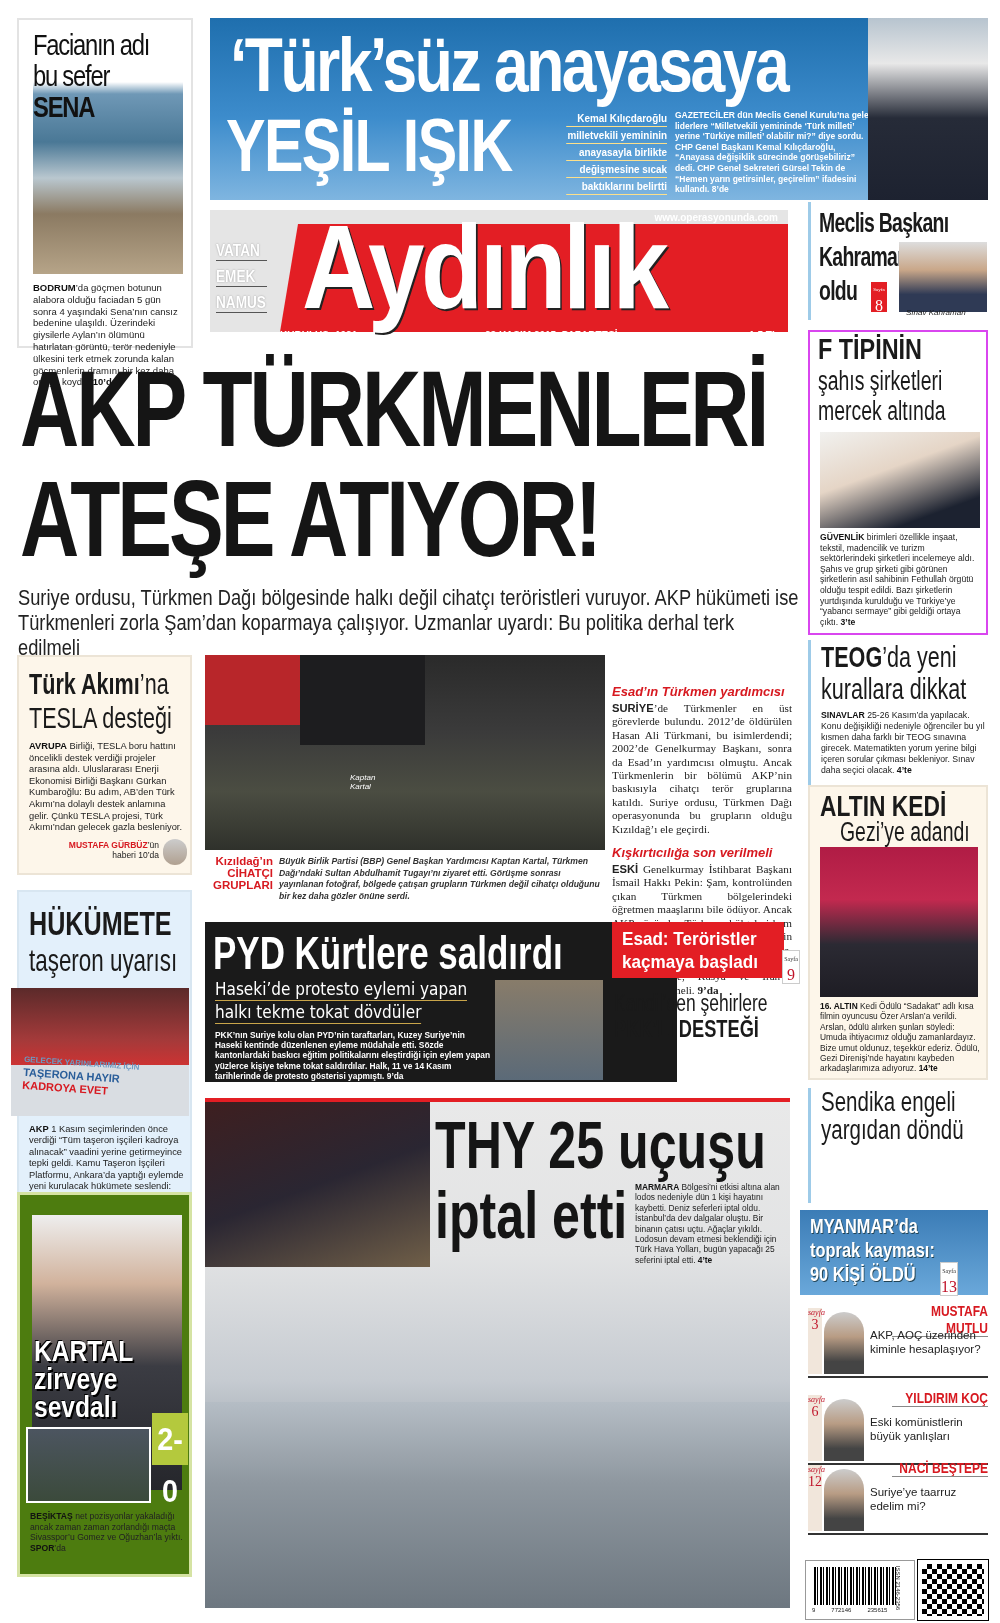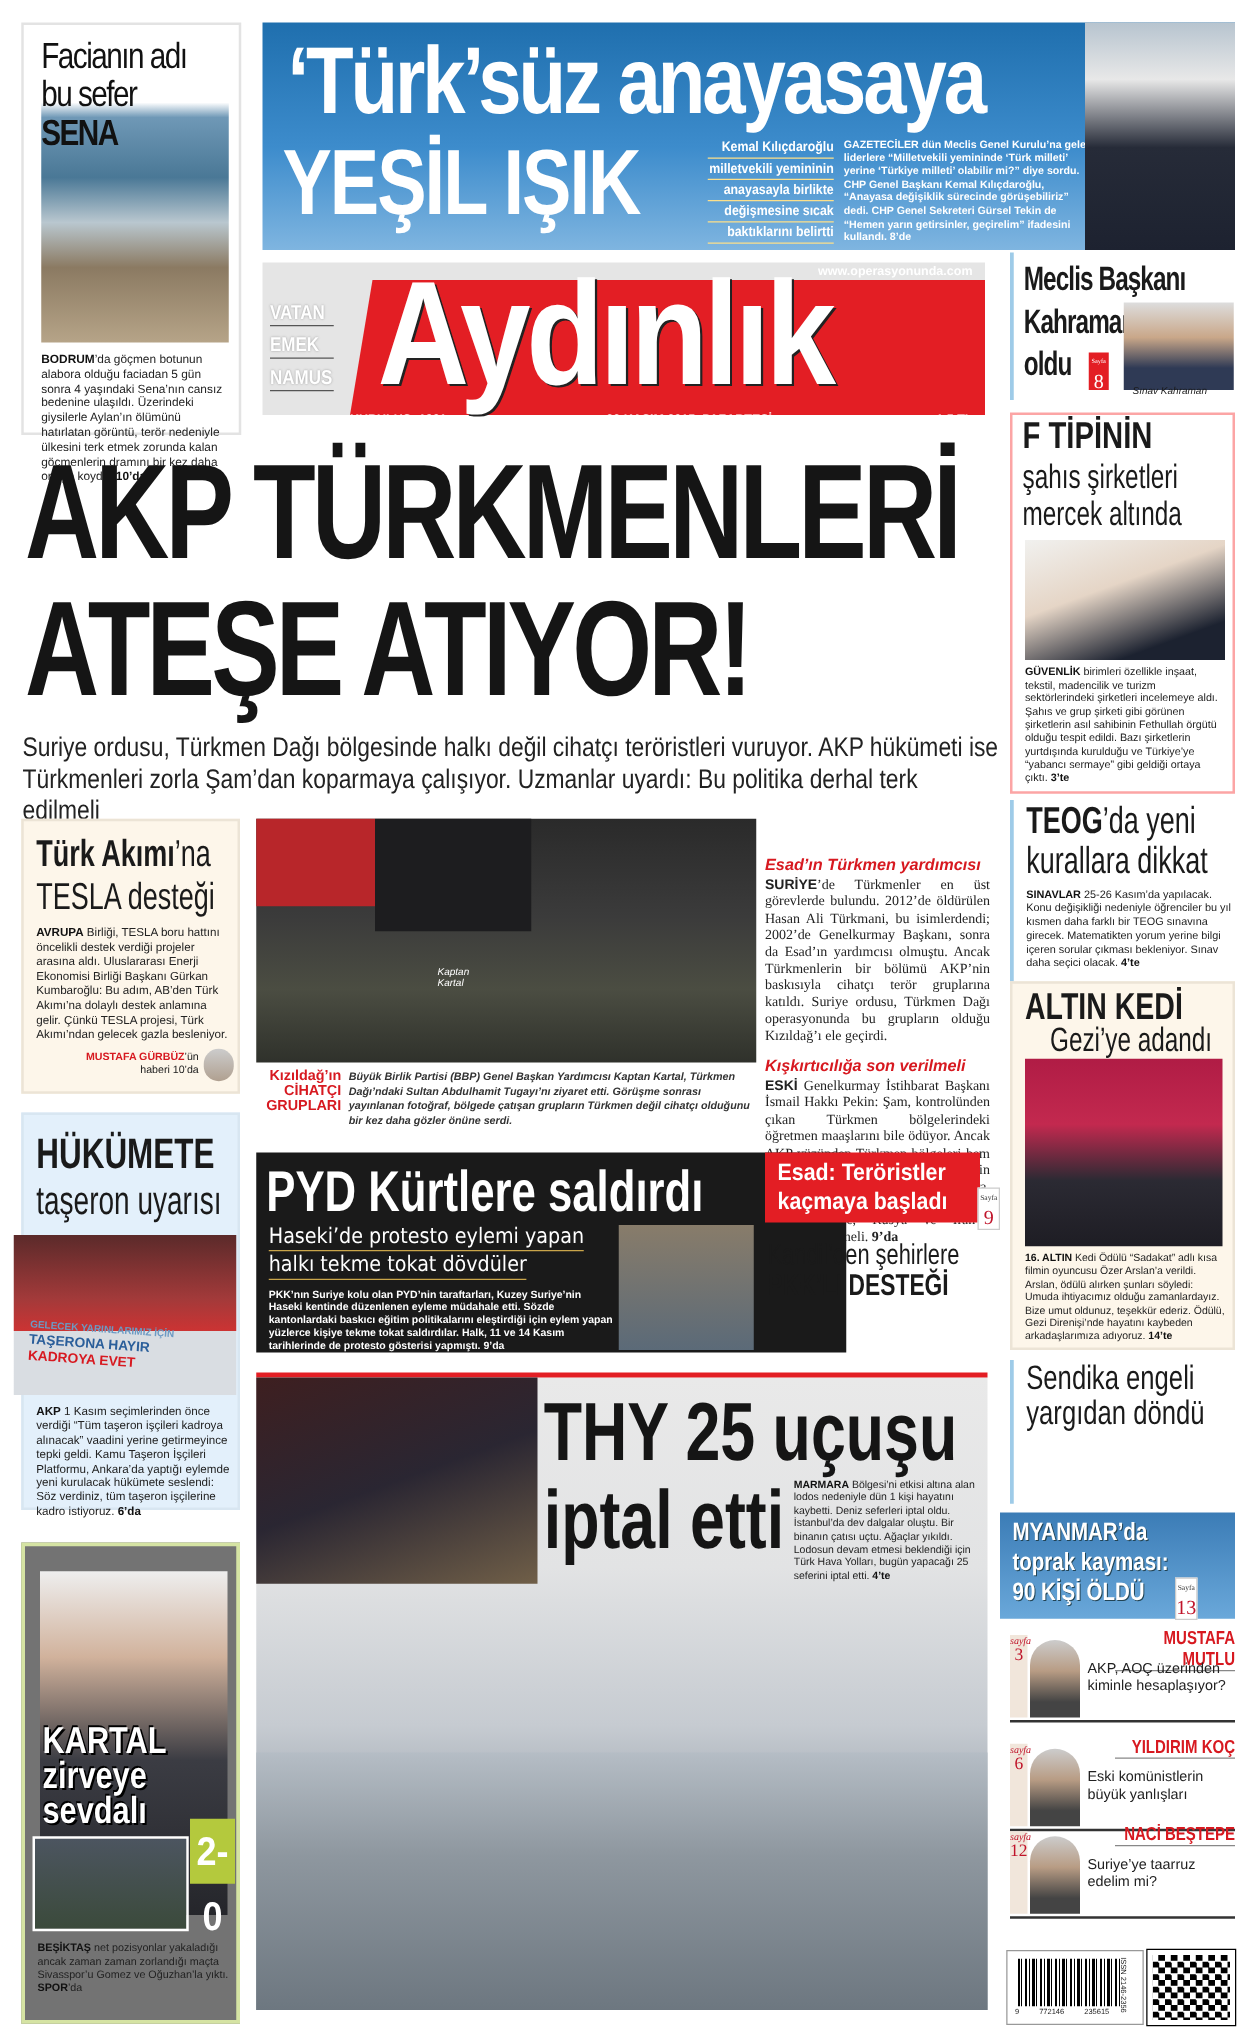--- a/index.html
+++ b/index.html
@@ -28,29 +28,29 @@
 #mast .logo{position:absolute;left:92px;top:-2px;font-size:118px;font-weight:bold;color:#fff;letter-spacing:-4px;transform:scaleX(.86);transform-origin:left top;line-height:118px;text-shadow:2px 2px 0 #222}
 #mast .web{position:absolute;right:10px;top:2px;font-size:10px;font-weight:bold;color:#fff}
 #mast .bot{position:absolute;top:120px;font-size:10px;font-weight:bold;color:#fff}
 
 #meclis{left:808px;top:202px;width:180px;height:118px;border-left:3px solid #9ecbe8}
 #meclis .t{position:absolute;left:8px;font-size:27px;font-weight:bold;letter-spacing:-1px;transform:scaleX(.72);transform-origin:left top;white-space:nowrap;line-height:30px}
 #meclis .pic{position:absolute;left:88px;top:40px;width:88px;height:70px;background:linear-gradient(180deg,#ddd 0%,#c9a789 40%,#2f3a55 75%)}
 .sayfa{background:#e31e24;color:#fff;text-align:center;font-family:"Liberation Serif",serif}
 .sayfa-w{background:#fff;color:#c0142a;text-align:center;font-family:"Liberation Serif",serif;border:1px solid #ccc}
 
-#ftip{left:808px;top:330px;width:180px;height:305px;border:2px solid #fca5a5}
+#ftip{left:808px;top:330px;width:180px;height:305px;border:2px solid #d946ef}
 
 #mainh{left:20px;top:355px;width:770px;height:220px}
 #mainh .l{position:absolute;left:0;font-size:108px;font-weight:bold;color:#151515;letter-spacing:-4px;transform:scaleX(.76);transform-origin:left top;line-height:108px;white-space:nowrap}
 #deck{left:18px;top:586px;width:780px;font-size:21.5px;line-height:25px;color:#222;transform:scaleX(.85);transform-origin:left top;width:920px}
 
 #tesla{left:17px;top:655px;width:175px;height:220px;background:#fdf6ea;border:2px solid #ece4d6}
 #hukumet{left:17px;top:890px;width:175px;height:318px;background:#e3f0fb;border:2px solid #d8e6f1}
-#kartal{left:17px;top:1234px;width:175px;height:385px;background:#737373;border:3px solid #d5e3a3}
+#kartal{left:17px;top:1192px;width:175px;height:385px;background:#4d7c0f;border:3px solid #d5e3a3}
 
 #photo1{left:205px;top:655px;width:400px;height:195px;background:linear-gradient(180deg,#2a2a2a 0%,#3b3b3b 40%,#4b4d42 70%,#2f312b 100%)}
 #photo1 .flag{position:absolute;left:0;top:0;width:95px;height:70px;background:#b8262a}
 #photo1 .flag2{position:absolute;left:95px;top:0;width:125px;height:90px;background:#1d1d1f}
 #cap1{left:205px;top:855px;width:400px;height:60px}
 
 #esad{left:612px;top:684px;width:180px;height:270px}
 .redsub{font-weight:bold;font-style:italic;color:#d71920;font-size:13px}
 .serif-body{font-family:"Liberation Serif",serif;font-size:11.2px;line-height:13.4px;text-align:justify;color:#222}
 

